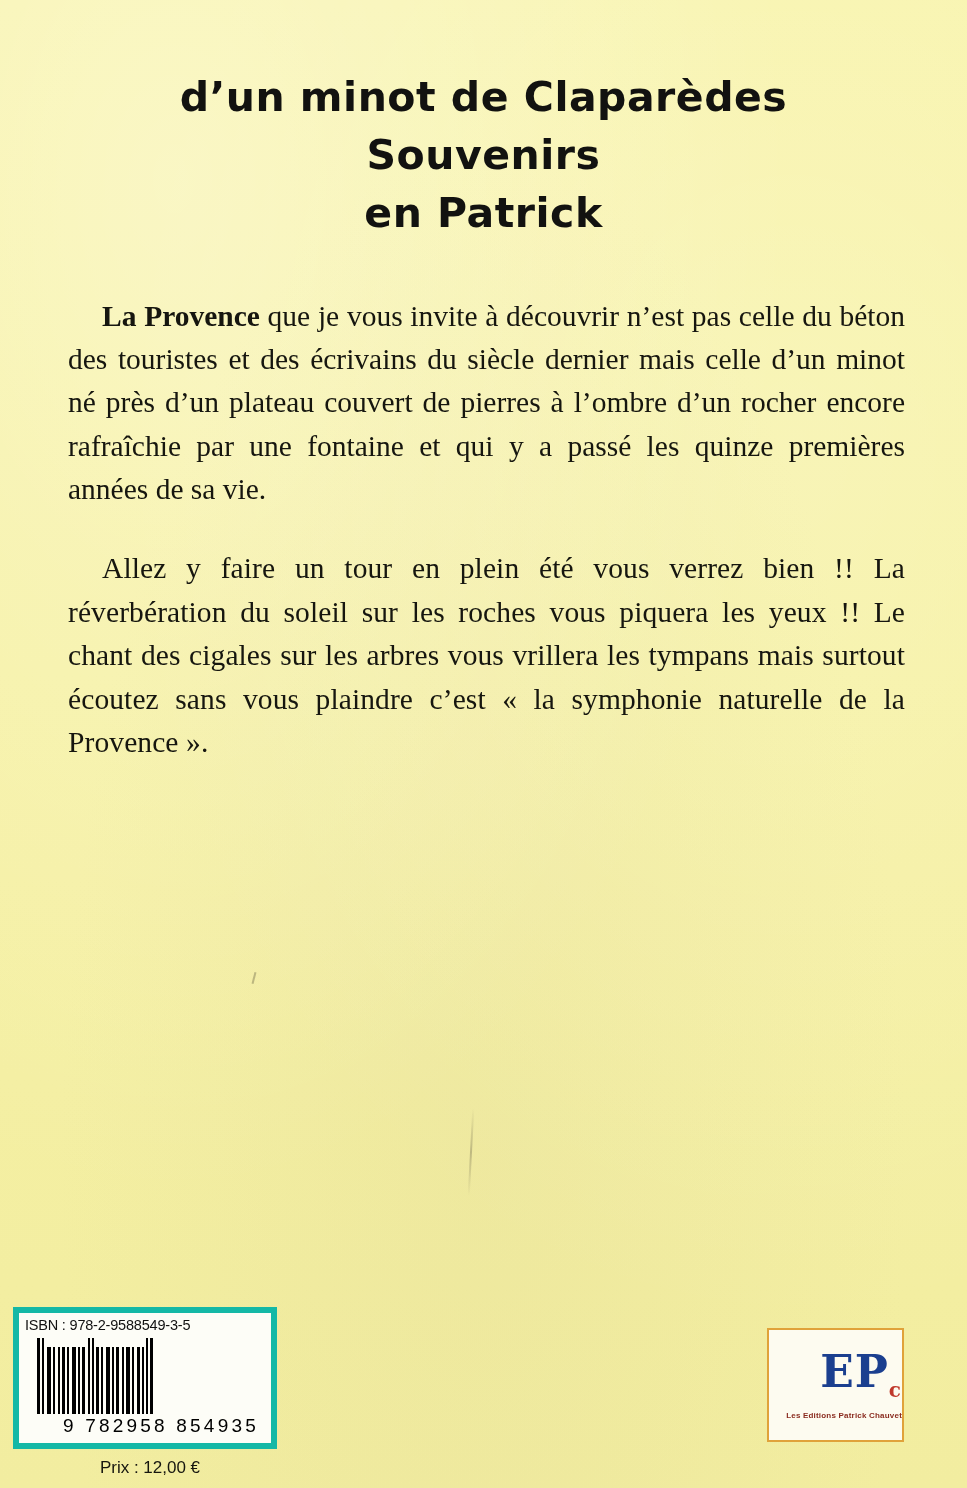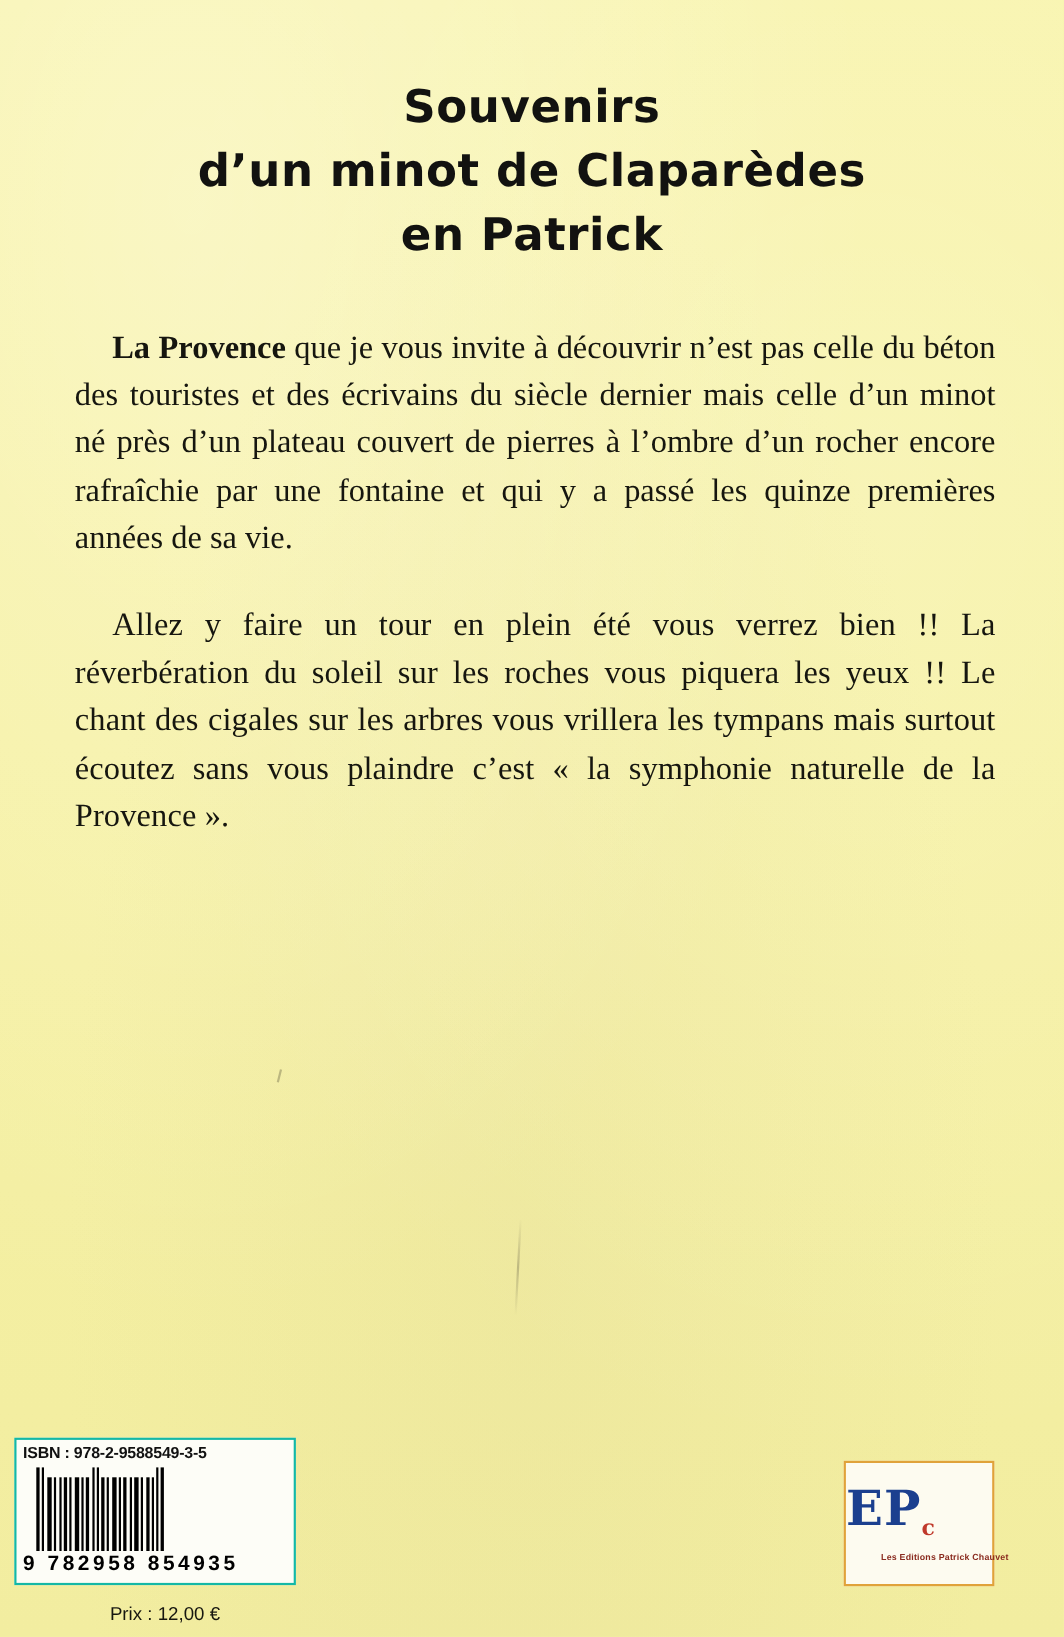--- a/index.html
+++ b/index.html
@@ -90,24 +90,23 @@
     z-index: 1;
   }
 
   
   .isbn-block {
     position: absolute;
     left: 13px;
     top: 1307px;
     width: 240px;
     background: #fdfdf7;
-    border: 2px solid #14b8a6;
+    border: 6px solid #14b8a6;
     padding: 4px 6px 6px 6px;
     z-index: 3;
-    font-weight: bold;
   }
   .isbn-text {
     font-family: "Liberation Sans", sans-serif;
     font-size: 14.5px;
     color: #111;
     letter-spacing: -0.2px;
     margin-bottom: 5px;
     white-space: nowrap;
   }
   .barcode {
@@ -127,20 +126,21 @@
   .barcode .bar.sp { background: transparent; }
   .barcode .bar.tall { height: 100%; }
   .barcode .bar.short { height: 88%; }
   .barcode-digits {
     font-family: "Liberation Sans", sans-serif;
     font-size: 19px;
     letter-spacing: 3.2px;
     color: #000;
     margin-top: 1px;
     white-space: nowrap;
+    margin-left: 38px;
   }
   .price-line {
     position: absolute;
     left: 30px;
     top: 1458px;
     width: 240px;
     text-align: center;
     font-family: "Liberation Sans", sans-serif;
     font-size: 17px;
     color: #16160f;
@@ -152,21 +152,21 @@
     position: absolute;
     left: 767px;
     top: 1328px;
     width: 133px;
     height: 110px;
     background: #fdfbf0;
     border: 2px solid #e0a23a;
     z-index: 3;
     display: flex;
     flex-direction: column;
-    align-items: flex-start;
+    align-items: flex-end;
     justify-content: center;
   }
   .logo-letters {
     font-family: "DejaVu Serif", serif;
     font-size: 44px;
     line-height: 1;
     color: #1b3f8f;
     letter-spacing: 1px;
     position: relative;
     font-weight: bold;
@@ -191,22 +191,22 @@
 <body>
 
 <div class="paper-texture"></div>
 
 <div class="mark-1"></div>
 <div class="mark-2"></div>
 
 <div class="content">
 
   <div class="title-block">
+    <div class="title-line l2">d’un minot de Claparèdes</div>
     <div class="title-line l1">Souvenirs</div>
-    <div class="title-line l2">d’un minot de Claparèdes</div>
     <div class="title-line l3">en Patrick</div>
   </div>
 
   <div class="body-block">
     <p class="para p1"><span class="lead">La Provence</span><span> que je vous invite à découvrir n’est pas celle du béton des touristes et des écrivains du siècle dernier mais celle d’un minot né près d’un plateau couvert de pierres à l’ombre d’un rocher encore rafraîchie par une fontaine et qui y a passé les quinze premières années de sa vie.</span></p>
     <p class="para p3">Allez y faire un tour en plein été vous verrez bien !! La réverbération du soleil sur les roches vous piquera les yeux !! Le chant des cigales sur les arbres vous vrillera les tympans mais surtout écoutez sans vous plaindre c’est « la symphonie naturelle de la Provence ».</p>
   </div>
 
 </div>
 

